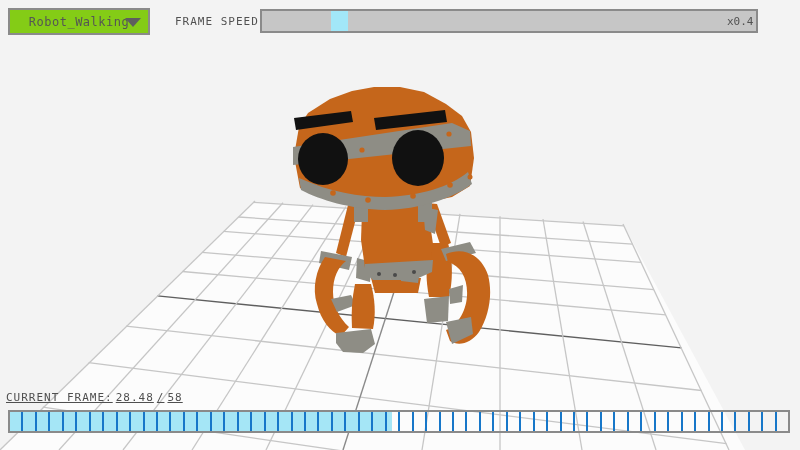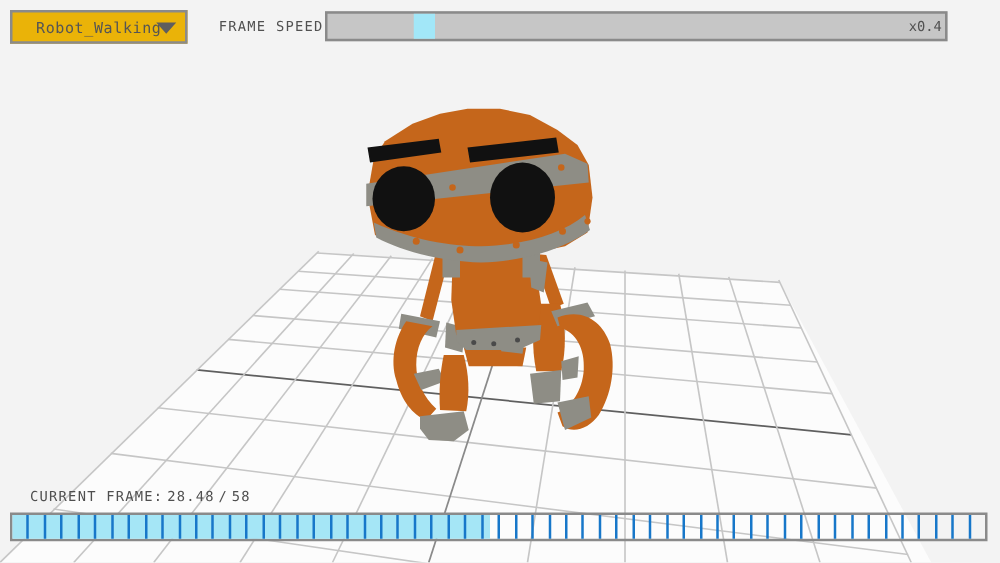--- a/index.html
+++ b/index.html
@@ -9,21 +9,21 @@
     background:#f3f3f3;
     font-family:"DejaVu Sans Mono","Liberation Mono",monospace;
     color:#555;
   }
   
   #scene { position:absolute; left:0; top:0; width:800px; height:450px; }
 
   
   .dropdown {
     position:absolute; left:8px; top:8px; width:142px; height:27px;
-    background:#eab308; border:2px solid #8a8a8a;
+    background:#84cc16; border:2px solid #8a8a8a;
     display:flex; align-items:center; justify-content:center;
     font-size:12px; letter-spacing:0.5px; color:#555; cursor:pointer;
   }
   .dropdown .arrow {
     position:absolute; right:7px; top:8px;
     width:0; height:0;
     border-left:8px solid transparent; border-right:8px solid transparent;
     border-top:9px solid #5e5e5e;
   }
   .label { position:absolute; font-size:11px; letter-spacing:1px; color:#515151; }
@@ -32,21 +32,21 @@
   #speed-track {
     position:absolute; left:260px; top:9px; width:498px; height:24px;
     background:#c6c6c6; border:2px solid #8a8a8a;
   }
   #speed-handle {
     position:absolute; top:0; height:100%; width:17px;
     background:#a2e7f8; cursor:ew-resize;
   }
 
   
-  #current-frame-text { left:24px; top:391px; color:#4f4f4f; }
+  #current-frame-text { left:6px; top:391px; color:#4f4f4f;text-decoration:underline; }
   #current-frame-text span { margin-right:3px; }
   #timeline {
     position:absolute; left:8px; top:410px; width:782px; height:23px;
     border:2px solid #8a8a8a;
   }
   #timeline-fill {
     position:absolute; left:0; top:0; height:100%;
     background:#a5e6f6;
   }
   #timeline-cells {

